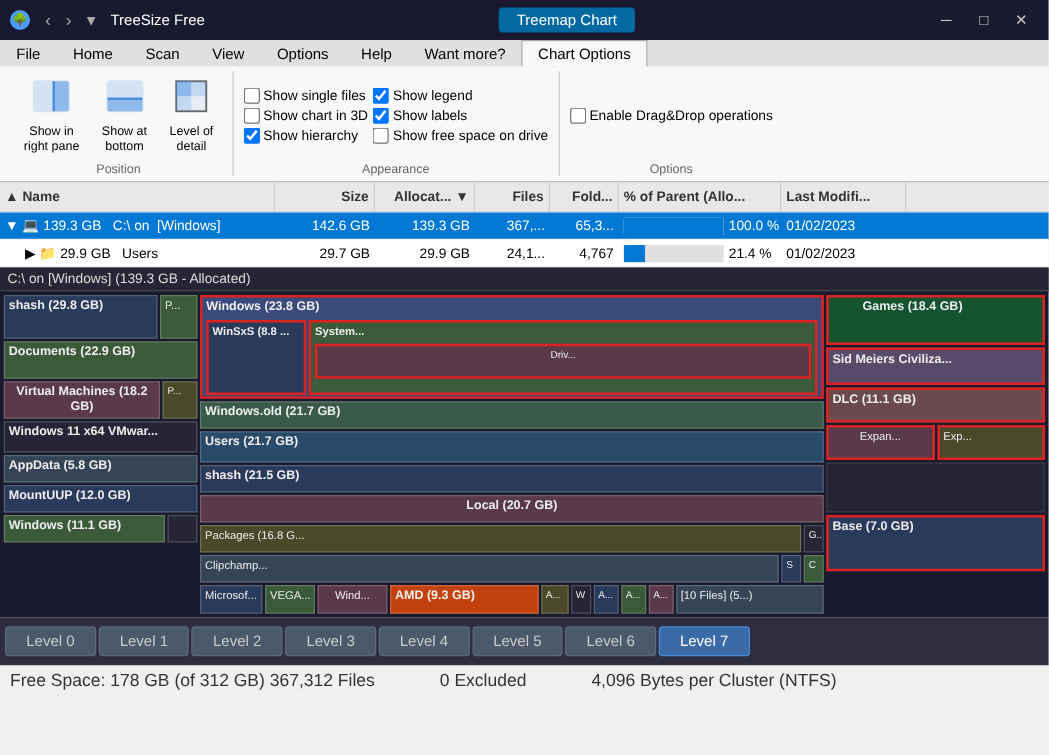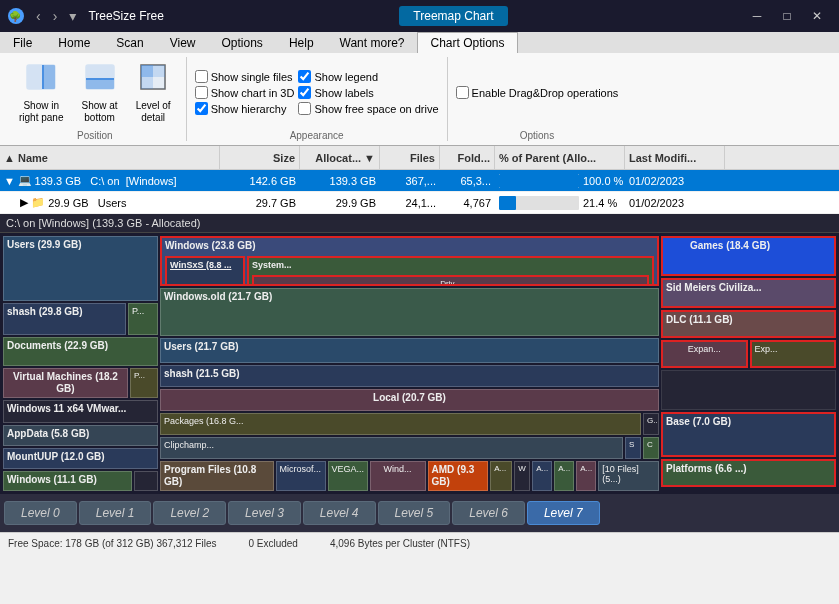--- a/index.html
+++ b/index.html
@@ -25,25 +25,25 @@
     .tree-row .col { padding: 0 4px; overflow: hidden; white-space: nowrap; display: flex; align-items: center; }
     .folder-icon { color: #ffc107; margin-right: 3px; }
     
     
     .progress-bar-cell { display: flex; align-items: center; gap: 4px; }
     .progress-bar { height: 14px; background: #0078d4; border-radius: 1px; }
     .progress-bg { width: 80px; background: #e0e0e0; border-radius: 1px; height: 14px; overflow: hidden; }
     
     
     .level-bar { background: #2d2d3f; display: flex; gap: 2px; padding: 4px; height: 38px; align-items: center; }
-    .level-btn { padding: 4px 16px; background: #4a5a6a; color: #ccc; border: 1px solid #5a6a7a; border-radius: 3px; cursor: pointer; font-size: 12px; font-style: italic; }
+    .level-btn { padding: 4px 16px; background: #4a5a6a; color: #ccc; border: 1px solid #5a6a7a; border-radius: 3px; cursor: pointer; font-size: 12px; }
     .level-btn.active { background: #3a6aa8; color: white; border-color: #4a8ad4; }
     
     
-    .status-bar { background: #f0f0f0; border-top: 1px solid #ccc; display: flex; align-items: center; height: 22px; padding: 0 8px; font-size: 10px; color: #333; gap: 32px; }
+    .status-bar { background: #f0f0f0; border-top: 1px solid #ccc; display: flex; align-items: center; height: 22px; padding: 0 8px; font-size: 14px; color: #333; gap: 52px; }
 
     .col-name { width: 220px; min-width: 220px; }
     .col-size { width: 80px; min-width: 80px; text-align: right; justify-content: flex-end; }
     .col-alloc { width: 80px; min-width: 80px; text-align: right; justify-content: flex-end; }
     .col-files { width: 60px; min-width: 60px; text-align: right; justify-content: flex-end; }
     .col-folders { width: 55px; min-width: 55px; text-align: right; justify-content: flex-end; }
     .col-percent { width: 130px; min-width: 130px; }
     .col-modified { width: 100px; min-width: 100px; }
     .tree-row.selected .col { color: white; }
     
@@ -70,21 +70,21 @@
     .tm-body { flex: 1; display: flex; gap: 2px; padding: 3px; overflow: hidden; }
     
     .tc { border: 1px solid rgba(255,255,255,0.2); color: #eee; font-size: 9px; padding: 2px 3px; overflow: hidden; cursor: pointer; position: relative; }
     .tc .tn { font-size: 10px; font-weight: bold; line-height: 1.2; }
     
     .tc-red { border: 2px solid #dd2222 !important; }
     
     
     .c-users { background: #2a4a6a; }
     .c-winold { background: #3a5a4a; }
-    .c-games { background: #1d4ed8; padding-left: 27px; }
+    .c-games { background: #14532d; padding-left: 27px; }
     .c-win { background: #3a4a7a; }
     .c-prog { background: #5a4a3a; }
     .c-amd { background: #c2410c; }
     .c-sub1 { background: #2a3a5a; }
     .c-sub2 { background: #3a5a3a; }
     .c-sub3 { background: #5a3a4a; text-align: center; }
     .c-sub4 { background: #4a4a2a; }
     .c-dark { background: #252535; }
     .c-med { background: #354555; }
     .c-sid { background: #5a4a6a; }
@@ -270,23 +270,20 @@
     <div class="col col-modified">01/02/2023</div>
     <div style="width:16px; background:#f5f5f5; border-left:1px solid #ddd;"></div>
   </div>
 </div>
 
 <div class="treemap-wrapper" style="height:280px; background:#1a1a2e;">
   <div class="treemap-path">C:\ on [Windows] (139.3 GB - Allocated)</div>
   <div class="tm-body">
 
     <div style="display:flex; flex-direction:column; gap:2px; width:155px; min-width:155px;">
-      <div class="tc c-users" style="height:70px;">
-          <div class="tn">Users (29.9 GB)</div>
-        </div>
       <div style="display:flex; gap:2px; height:35px;">
         <div class="tc c-sub1" style="flex:1;">
             <div class="tn">shash (29.8 GB)</div>
           </div>
         <div class="tc c-sub2" style="width:30px;">
             <div style="font-size:9px;">P...</div>
           </div>
       </div>
       <div class="tc c-sub2" style="height:30px;">
           <div class="tn">Documents (22.9 GB)</div>
@@ -315,37 +312,37 @@
         <div class="tc c-dark" style="width:24px;"></div>
       </div>
     </div>
 
     <div style="display:flex; flex-direction:column; gap:2px; flex:1;">
 
       <div class="tc c-win tc-red" style="height:130px; position:relative;">
         <div class="tn">Windows (23.8 GB)</div>
         <div style="display:flex; gap:2px; margin-top:4px; flex-wrap:wrap;">
           <div class="tc c-sub1 tc-red" style="height:60px; width:80px;">
-            <div class="tn" style="font-size:9px;text-decoration:underline;">WinSxS (8.8 ...</div>
+            <div class="tn" style="font-size:9px;">WinSxS (8.8 ...</div>
           </div>
           <div class="tc c-sub2 tc-red" style="height:60px; flex:1;">
             <div class="tn" style="font-size:9px;">System...</div>
             <div style="margin-top:4px; display:flex; gap:2px;">
               <div class="tc c-sub3 tc-red" style="height:28px; flex:1;">
                   <div style="font-size:8px;">Driv...</div>
                 </div>
             </div>
           </div>
         </div>
 
       </div>
 
       <div style="display:flex; gap:2px; flex:1;">
         <div style="display:flex; flex-direction:column; gap:2px; flex:1;">
-          <div class="tc c-winold" style="height:48px;">
+          <div class="tc c-winold" style="height:22px;">
               <div class="tn">Windows.old (21.7 GB)</div>
             </div>
           <div class="tc c-users" style="height:25px;">
               <div class="tn">Users (21.7 GB)</div>
             </div>
           <div class="tc c-sub1" style="height:22px;">
               <div class="tn">shash (21.5 GB)</div>
             </div>
           <div class="tc c-sub3" style="height:22px;">
               <div class="tn">Local (20.7 GB)</div>
@@ -366,23 +363,20 @@
                 <div style="font-size:8px;">S</div>
               </div>
             <div class="tc c-sub2" style="width:16px;">
                 <div style="font-size:8px;">C</div>
               </div>
           </div>
         </div>
       </div>
 
       <div style="display:flex; gap:2px; height:38px;">
-        <div class="tc c-prog" style="flex:2;">
-            <div class="tn">Program Files (10.8 GB)</div>
-          </div>
         <div class="tc c-sub1" style="width:50px;">
             <div style="font-size:9px;">Microsof...</div>
           </div>
         <div class="tc c-sub2" style="width:40px;">
             <div style="font-size:9px;">VEGA...</div>
           </div>
         <div class="tc c-sub3" style="width:56px;">
             <div style="font-size:9px;">Wind...</div>
           </div>
         <div class="tc c-amd" style="flex:1;">
@@ -423,23 +417,20 @@
         <div class="tc c-sub3 tc-red" style="flex:1;">
             <div style="font-size:9px;">Expan...</div>
           </div>
         <div class="tc c-sub4 tc-red" style="flex:1;">
             <div style="font-size:9px;">Exp...</div>
           </div>
       </div>
       <div style="height:40px; background:#252535; border:1px solid rgba(255,255,255,0.1);"></div>
       <div class="tc c-sub1 tc-red" style="height:45px;">
           <div class="tn">Base (7.0 GB)</div>
-        </div>
-      <div class="tc c-sub2 tc-red" style="height:28px;">
-          <div class="tn">Platforms (6.6 ...)</div>
         </div>
     </div>
 
   </div>
 </div>
 
 <div class="level-bar">
   <button class="level-btn">Level 0</button>
   <button class="level-btn">Level 1</button>
   <button class="level-btn">Level 2</button>

